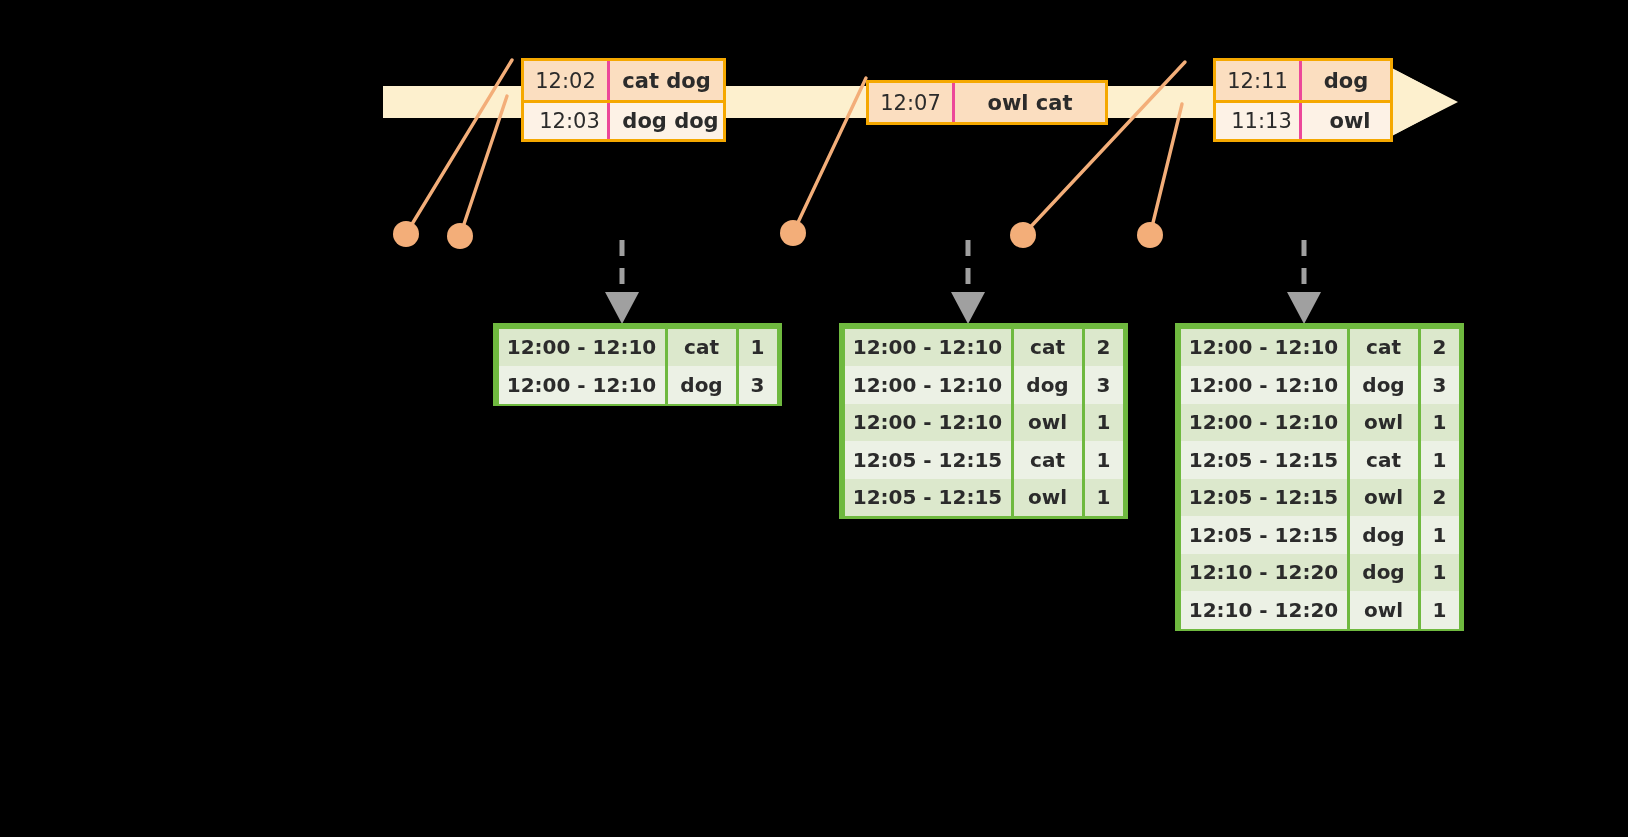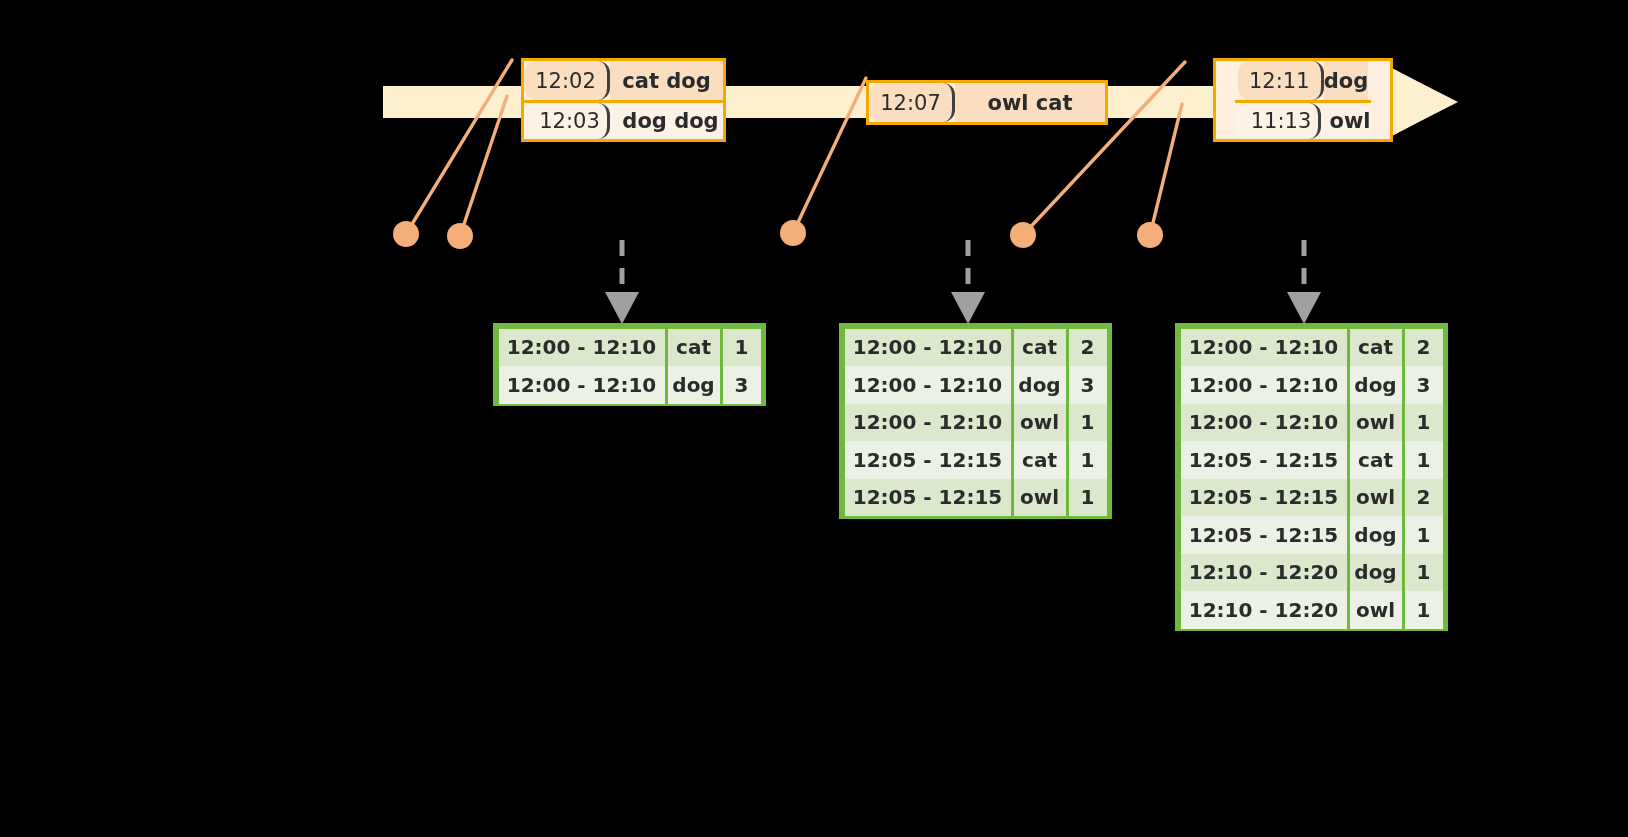--- a/index.html
+++ b/index.html
@@ -56,22 +56,21 @@
     display: flex;
     align-items: center;
     justify-content: center;
     font-size: 21px;
     color: #2B2B2B;
     box-sizing: border-box;
     height: 100%;
   }
   .ev-time {
     width: 86px;
-    border-right: 3px solid #404040;
-    border-radius: 12px;
+    border-right: 3px solid #ec4899;
   }
   .ev-text {
     flex: 1 1 auto;
     font-weight: bold;
   }
 
   
   .result-table {
     position: absolute;
     border: 4px solid #6FB93F;
@@ -92,21 +91,21 @@
     justify-content: center;
     font-size: 20px;
     color: #2B2B2B;
     box-sizing: border-box;
     height: 100%;
     margin: 1.5px 1.5px;
   }
   .res-row.tone-a .res-cell { background: #DCE8CC; }
   .res-row.tone-b .res-cell { background: #ECF1E5; }
   .res-win { width: 166px; }
-  .res-key { width: 52px; }
+  .res-key { width: 68px; }
   .res-cnt { width: 38px; }
 
   
   .dot {
     position: absolute;
     width: 26px;
     height: 26px;
     border-radius: 50%;
     background: #F3AE79;
     z-index: 6;
@@ -162,21 +161,21 @@
     </div>
   </div>
 
   <div class="event-box" style="left:866px; top:80px; width:242px;">
     <div class="event-row shade-a">
       <div class="ev-cell ev-time">12:07</div>
       <div class="ev-cell ev-text">owl cat</div>
     </div>
   </div>
 
-  <div class="event-box" style="left:1213px; top:58px; width:180px;align-items:center;">
+  <div class="event-box" style="left:1213px; top:58px; width:180px;">
     <div class="event-row shade-a">
       <div class="ev-cell ev-time">12:11</div>
       <div class="ev-cell ev-text">dog</div>
     </div>
     <div class="event-row shade-b">
       <div class="ev-cell ev-time">11:13</div>
       <div class="ev-cell ev-text">owl</div>
     </div>
   </div>
 

